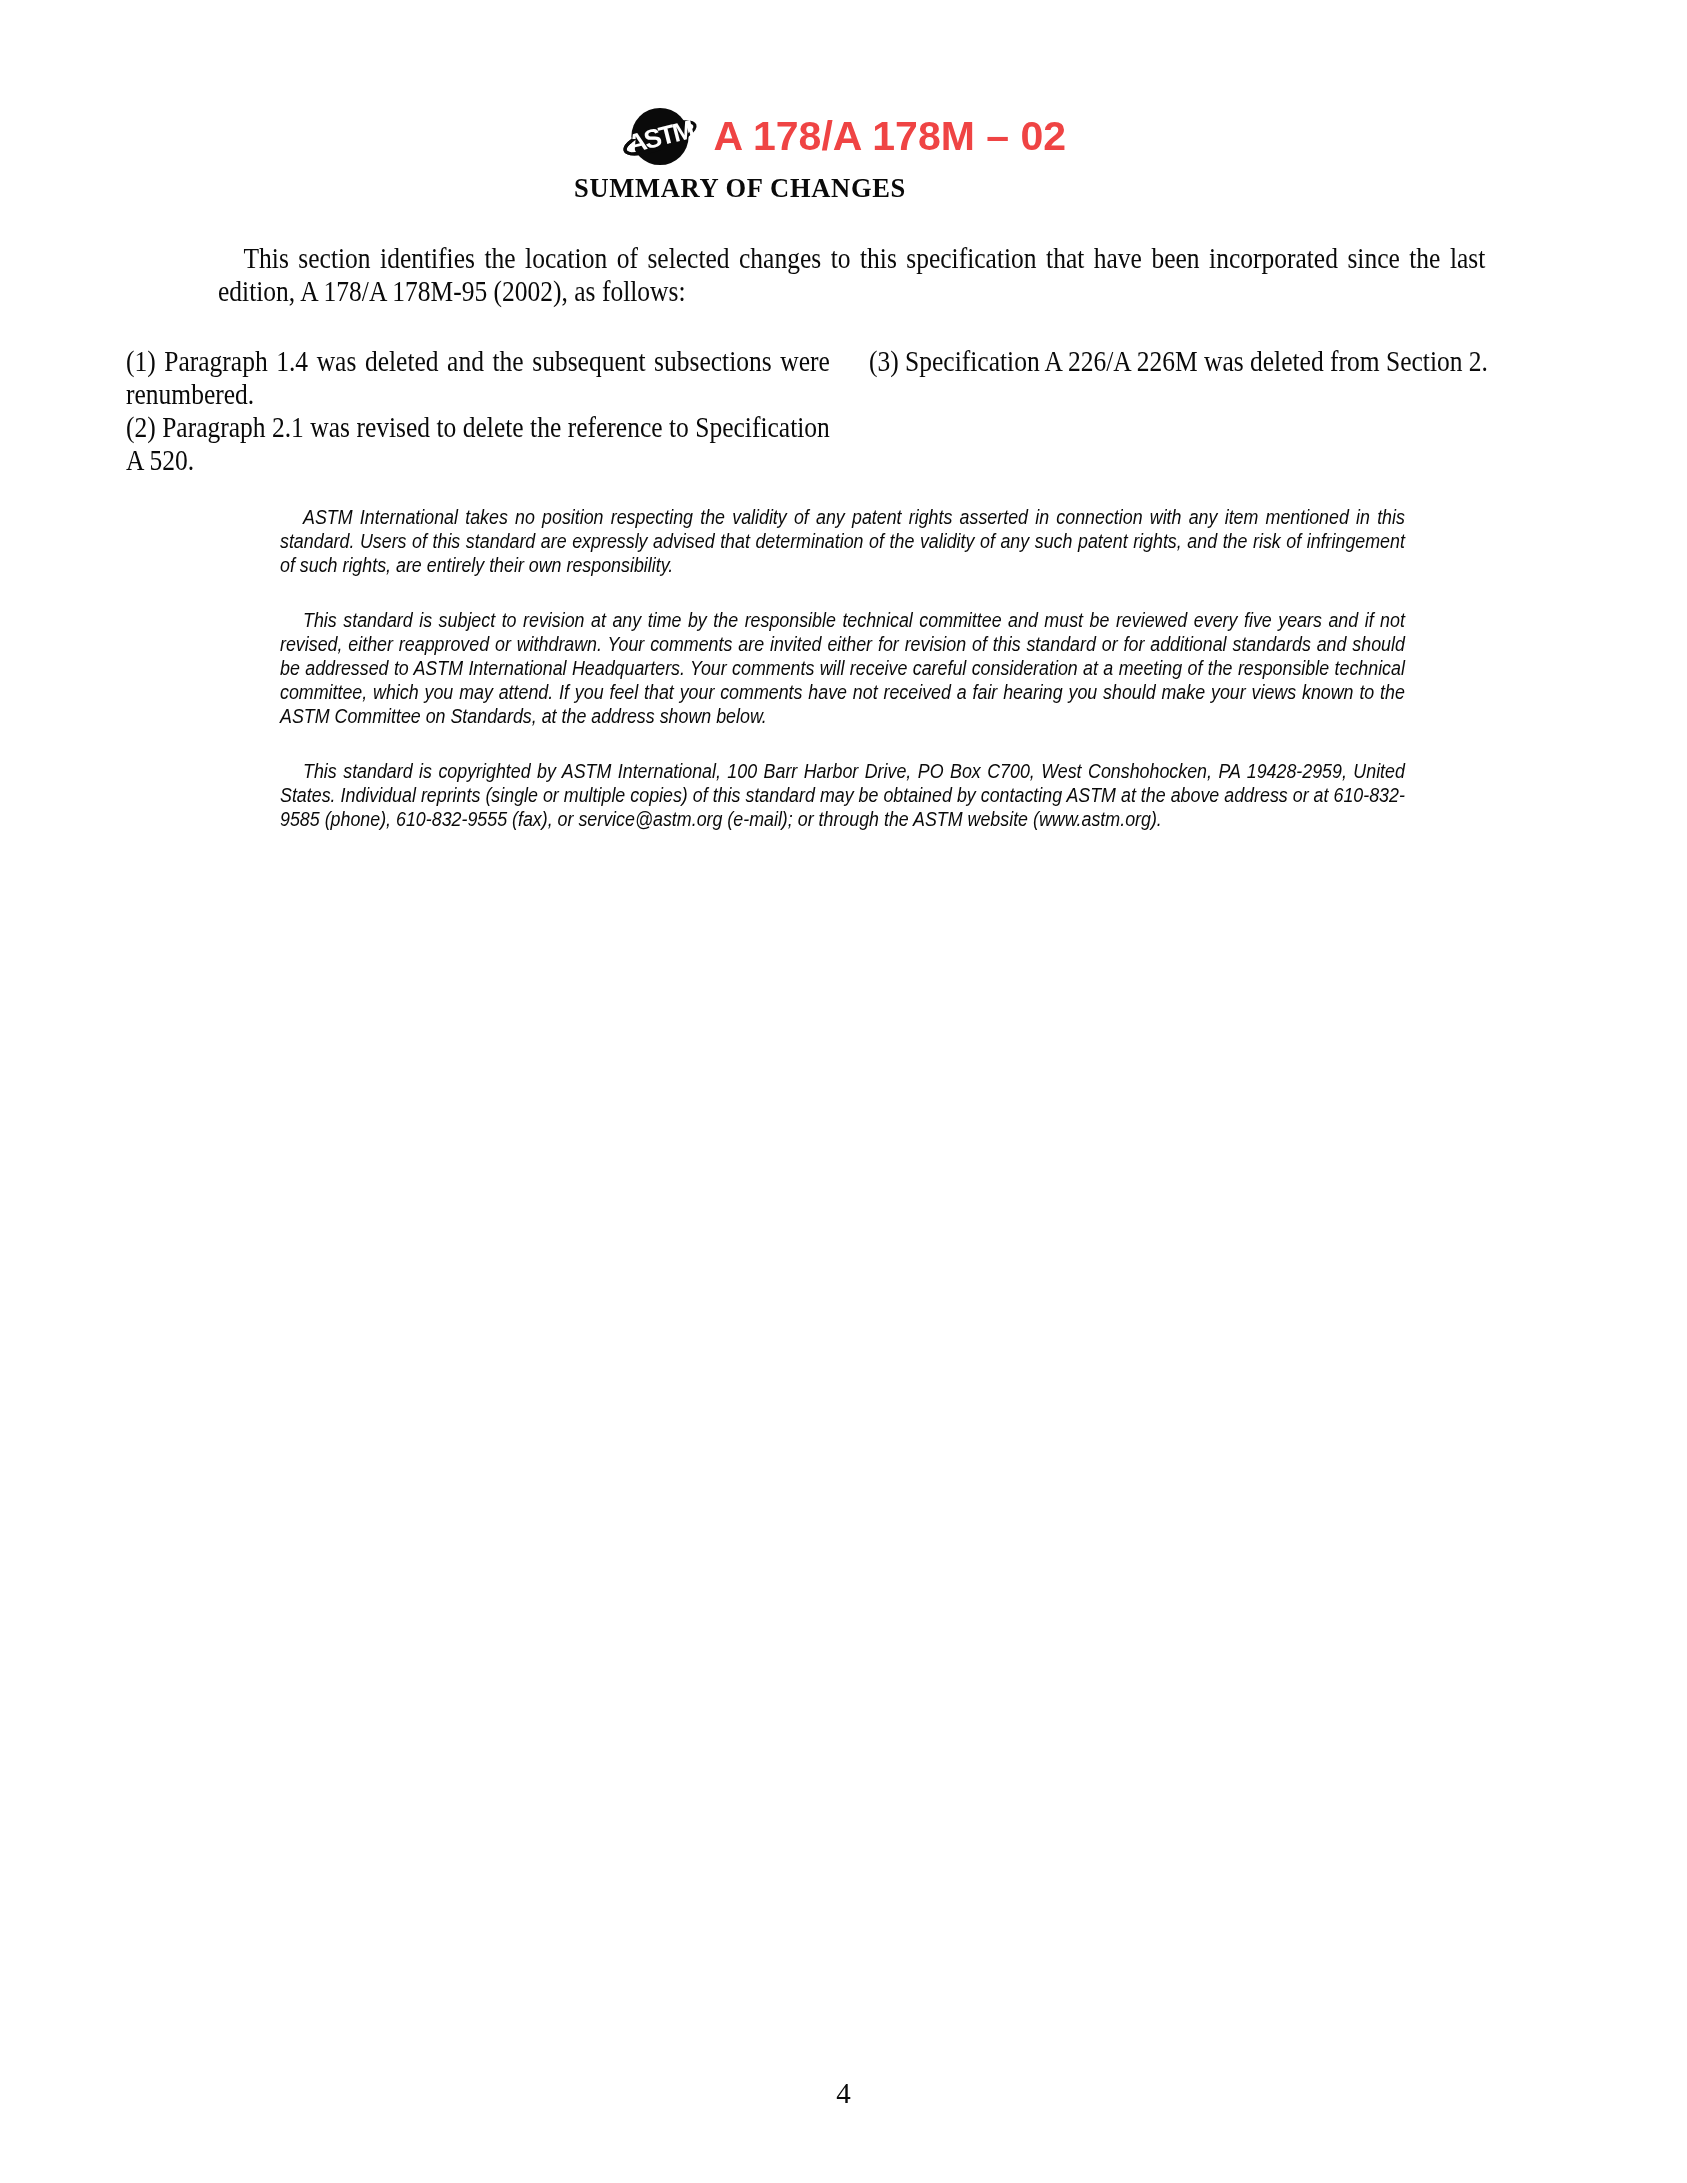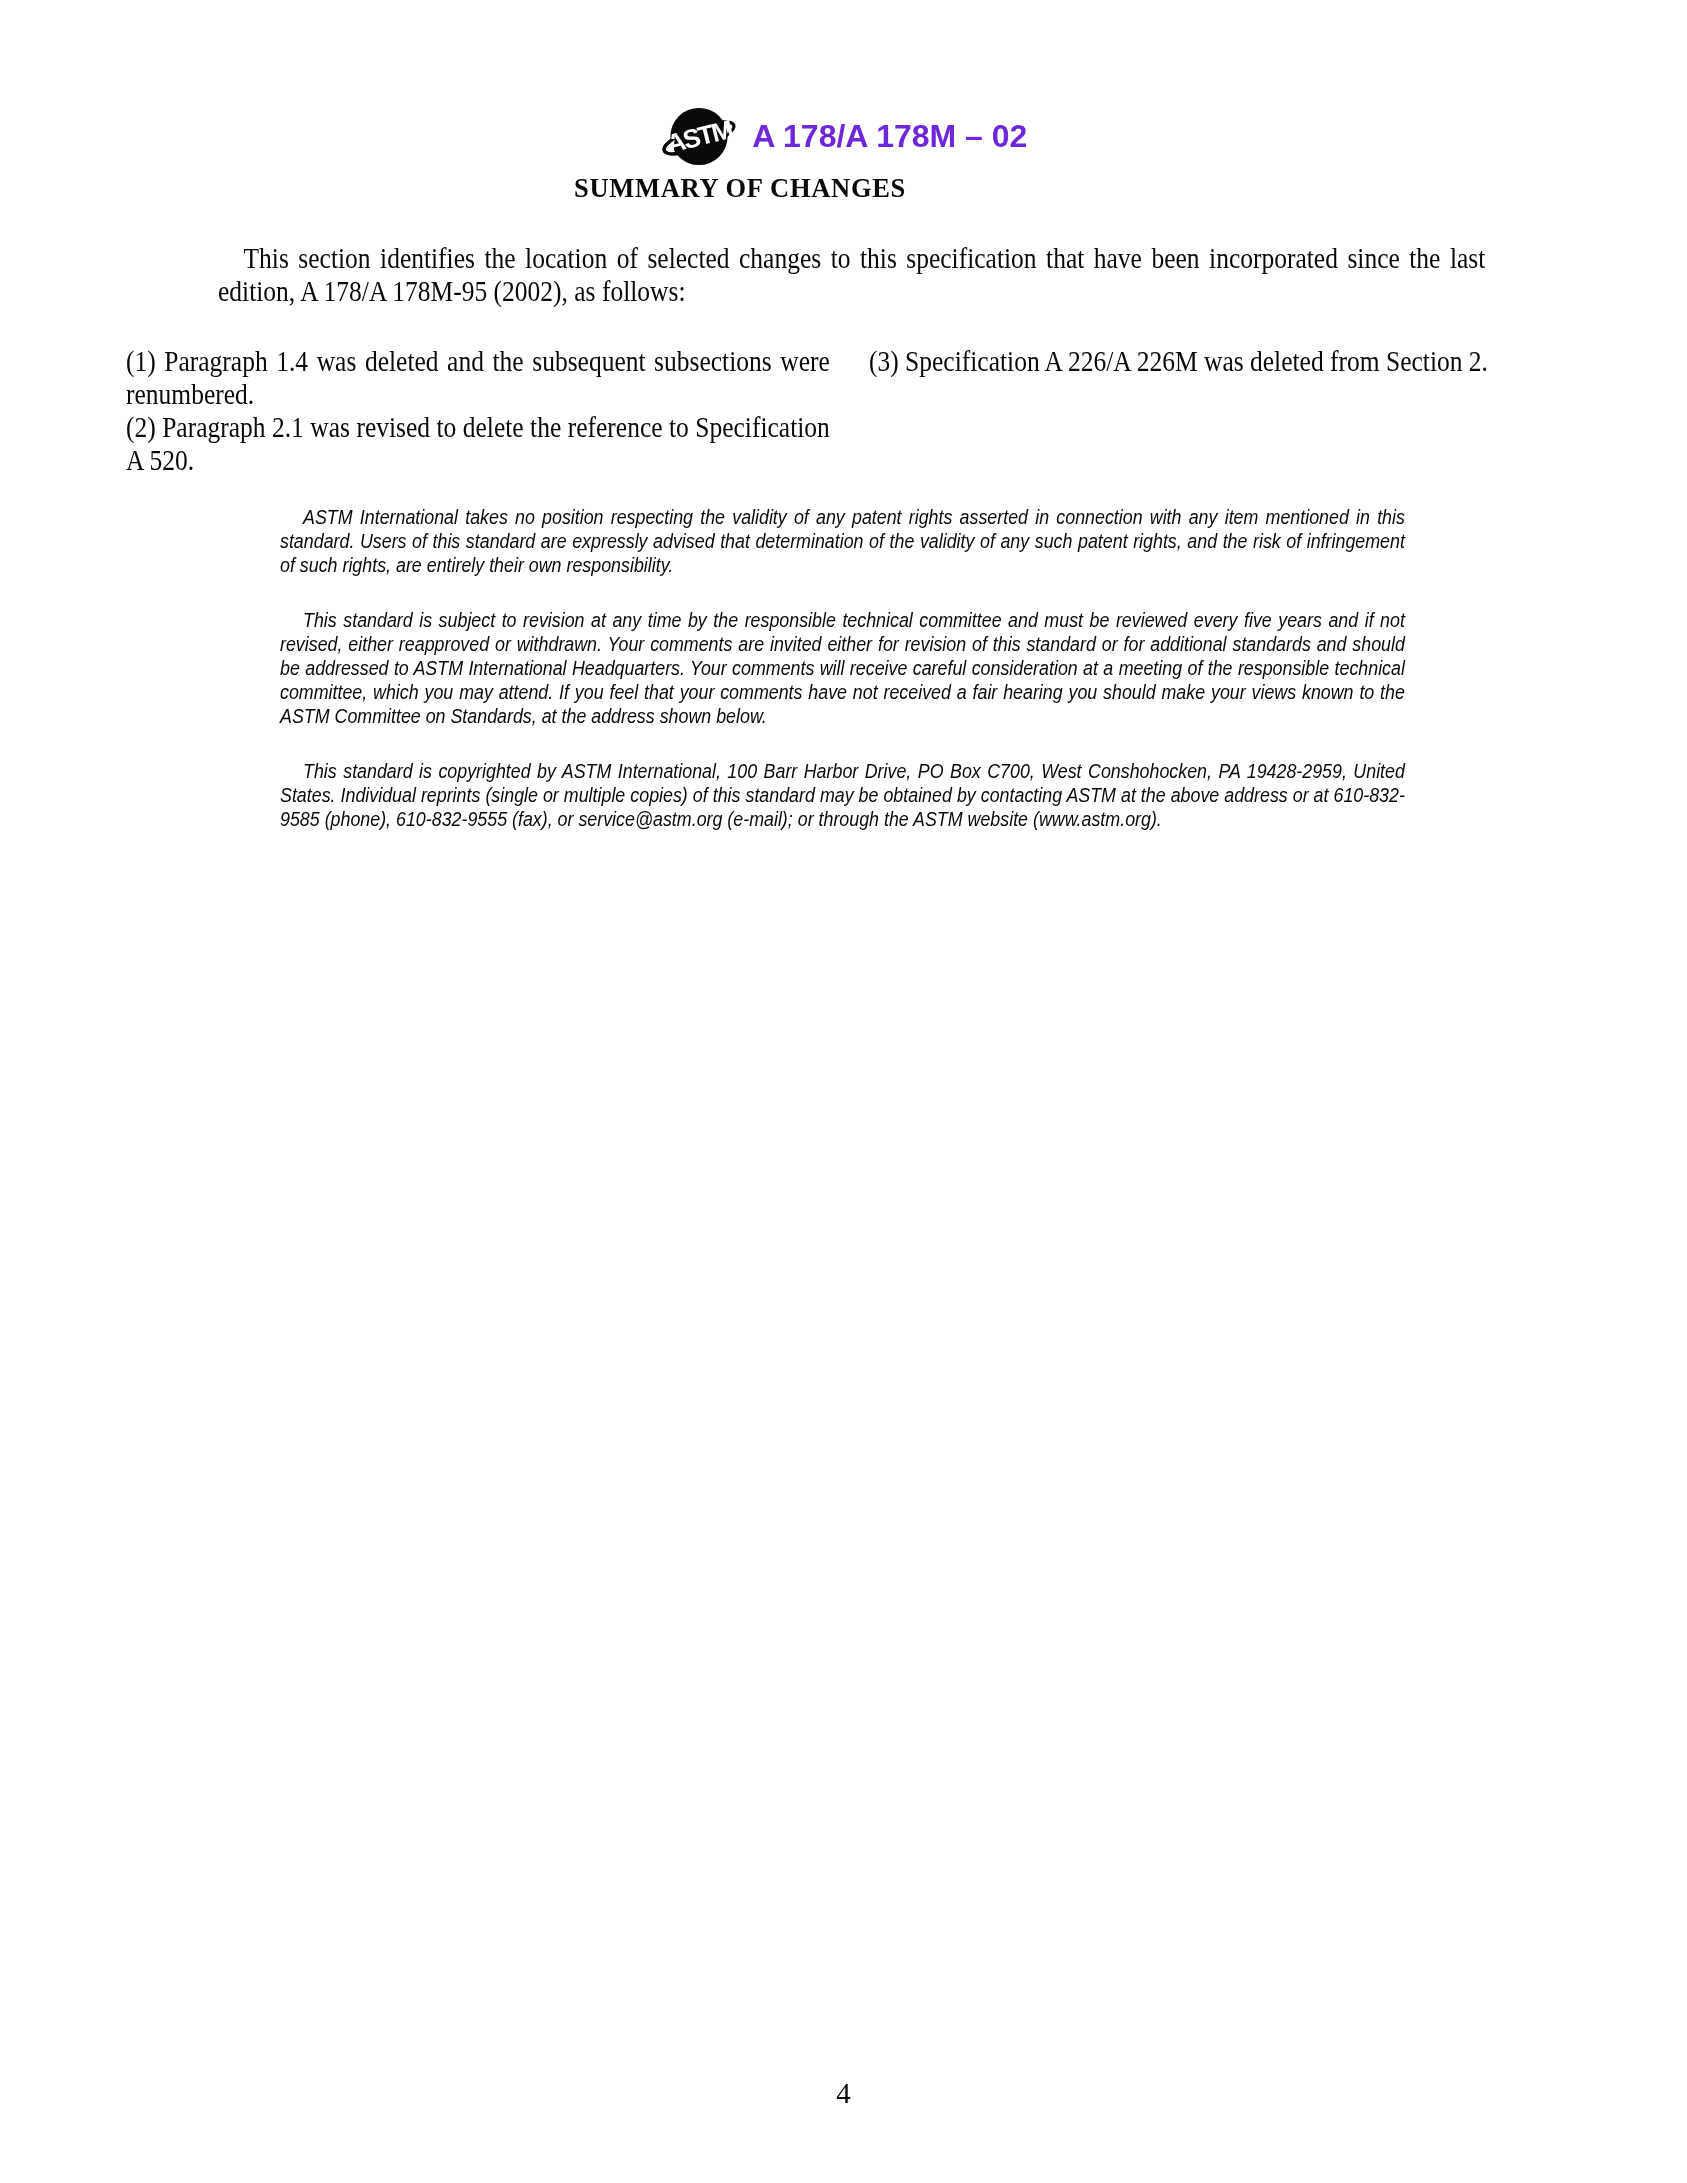--- a/index.html
+++ b/index.html
@@ -28,24 +28,24 @@
     gap: 14.6px;
   }
   .logo {
     width: 78px;
     height: 79px;
     flex: 0 0 auto;
   }
   .designation {
     font-family: "Liberation Sans", sans-serif;
     font-weight: bold;
-    font-size: 32px;
+    font-size: 41px;
     letter-spacing: 0;
     white-space: nowrap;
-    color: #6d28d9;
+    color: #ef4444;
   }
 
   .section-title {
     position: absolute;
     top: 173px;
     left: 0;
     width: 1480px;
     margin: 0;
     text-align: center;
     font-family: "Liberation Serif", serif;

